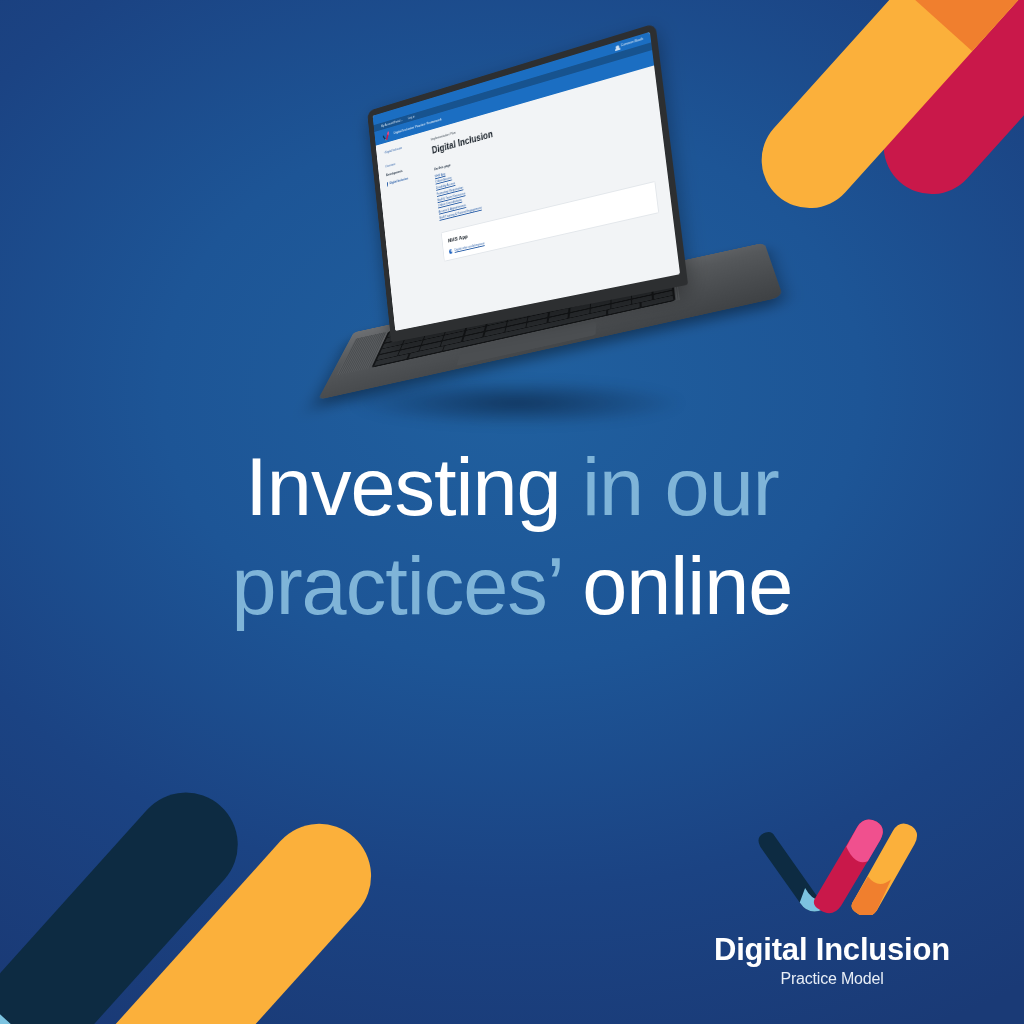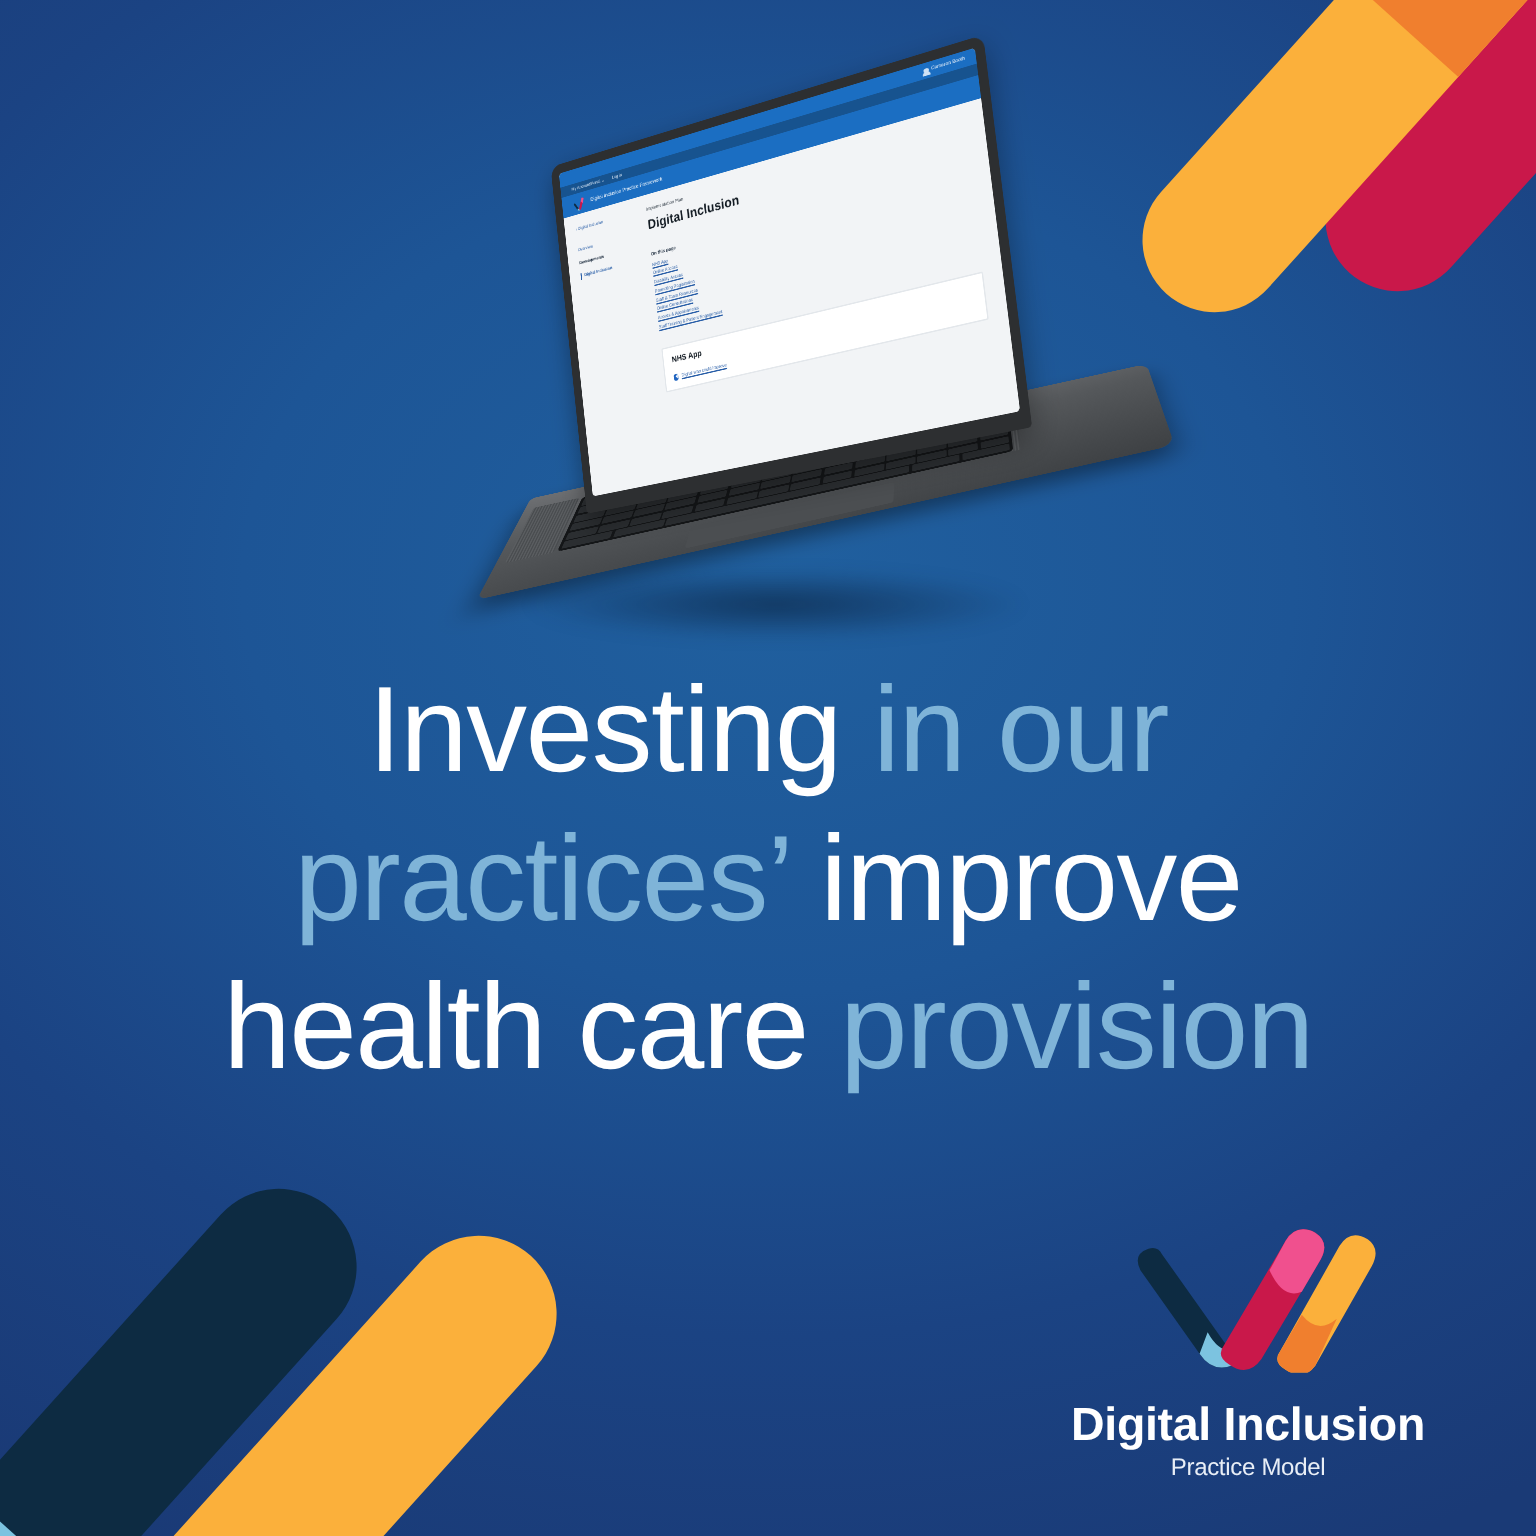--- a/index.html
+++ b/index.html
@@ -510,25 +510,21 @@
     </div>
   </div>
 
   <div id="headline">
     <div>
       <span>Investing</span>
       <span class="accent">in our</span>
     </div>
     <div>
       <span class="accent">practices’</span>
-      <span>improve</span>
-    </div>
-    <div>
-      <span>health care</span>
-      <span class="accent">provision</span>
+      <span>online</span>
     </div>
   </div>
 
   <div id="lockup">
     <div class="logo-mark">
       <svg viewBox="0 0 200 116" width="180" height="104" aria-hidden="true">
 
         <path d="M36 28 L82 93 Q88 103 98 98 L90 110 Q74 117 64 102 L20 40 Q14 28 26 24 Q33 22 36 28 Z" fill="#0d2b42"></path>
 
         <path d="M70 86 Q82 108 100 95 L90 110 Q74 117 64 102 Z" fill="#7cc3e0"></path>

